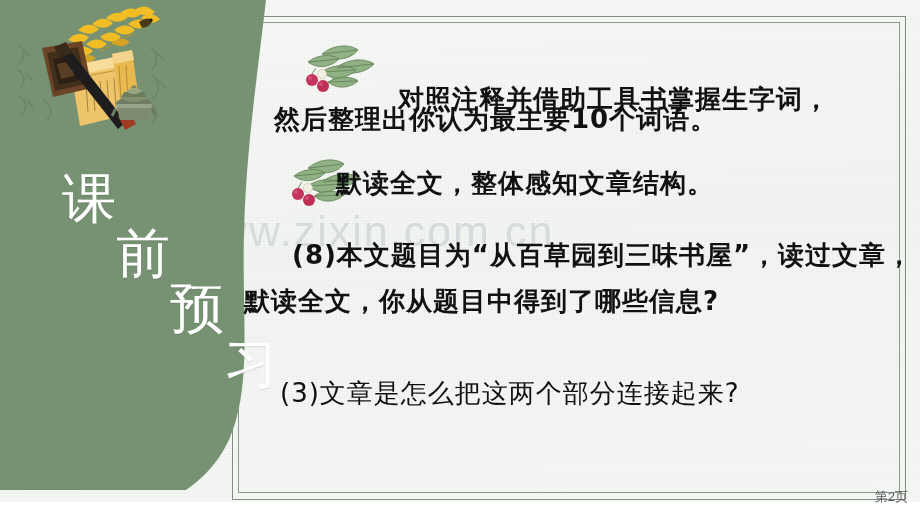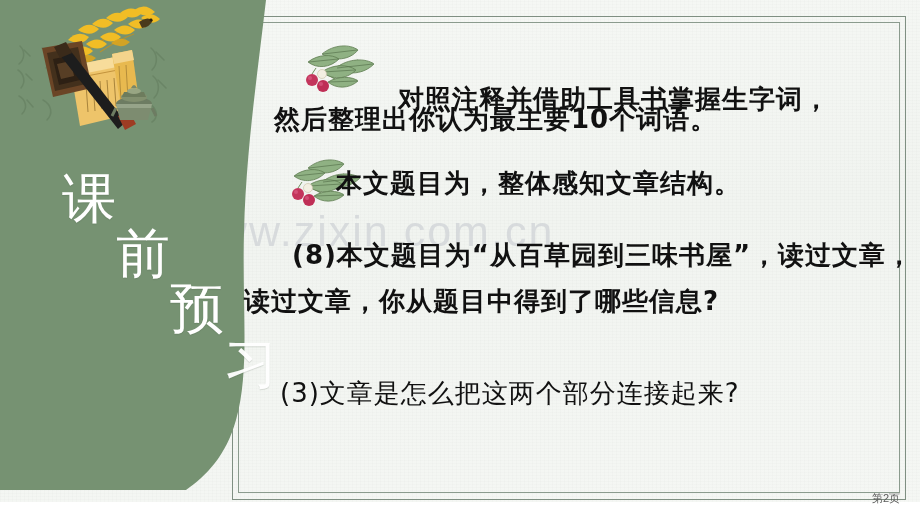--- a/index.html
+++ b/index.html
@@ -100,22 +100,22 @@
   .l-q1b{left:-8px;top:250px;font-weight:700;}
   .l-q2 {left:28px;top:296px;font-weight:700;}
   .l-q3 {left:28px;top:342px;font-weight:400;}
   
   .berry{position:absolute;width:84px;height:62px;}
   .berry.b1{left:292px;top:38px;}
   .berry.b2{left:278px;top:152px;}
   .berry svg{display:block;}
   
   .pagenum{
-    position:absolute;right:20px;bottom:12px;
-    font-size:11px;color:#5b5b5b;
+    position:absolute;right:12px;bottom:12px;
+    font-size:13px;color:#5b5b5b;
     font-family:"Liberation Sans",sans-serif;
     letter-spacing:0;
   }
 </style>
 </head>
 <body>
 
 <div id="slide">
 
   <div class="paper"></div>
@@ -295,21 +295,21 @@
       <circle cx="18" cy="40" r="2" fill="#e0638a" opacity=".6"></circle>
       <circle cx="29" cy="46" r="2" fill="#e0638a" opacity=".6"></circle>
       <circle cx="30" cy="36" r="4.5" fill="#f3efe2" stroke="#cfc6ad" stroke-width="0.7"></circle>
       <path d="M20,36 L24,30" stroke="#6f8f5e" stroke-width="1" fill="none"></path>
     </svg>
   </div>
 
   <div class="content">
     <div class="line l-p1a">对照注释并借助工具书掌握生字词，</div>
     <div class="line l-p1b">然后整理出你认为最主要10个词语。</div>
-    <div class="line l-p2">本文题目为，整体感知文章结构。</div>
+    <div class="line l-p2">默读全文，整体感知文章结构。</div>
     <div class="line l-q1a">(8)本文题目为“从百草园到三味书屋”，读过文章，</div>
-    <div class="line l-q1b">读过文章，你从题目中得到了哪些信息?</div>
+    <div class="line l-q1b">默读全文，你从题目中得到了哪些信息?</div>
     <div class="line l-q3">(3)文章是怎么把这两个部分连接起来?</div>
   </div>
 
   <div class="pagenum">第2页</div>
 
 </div>
 
 </body></html>

